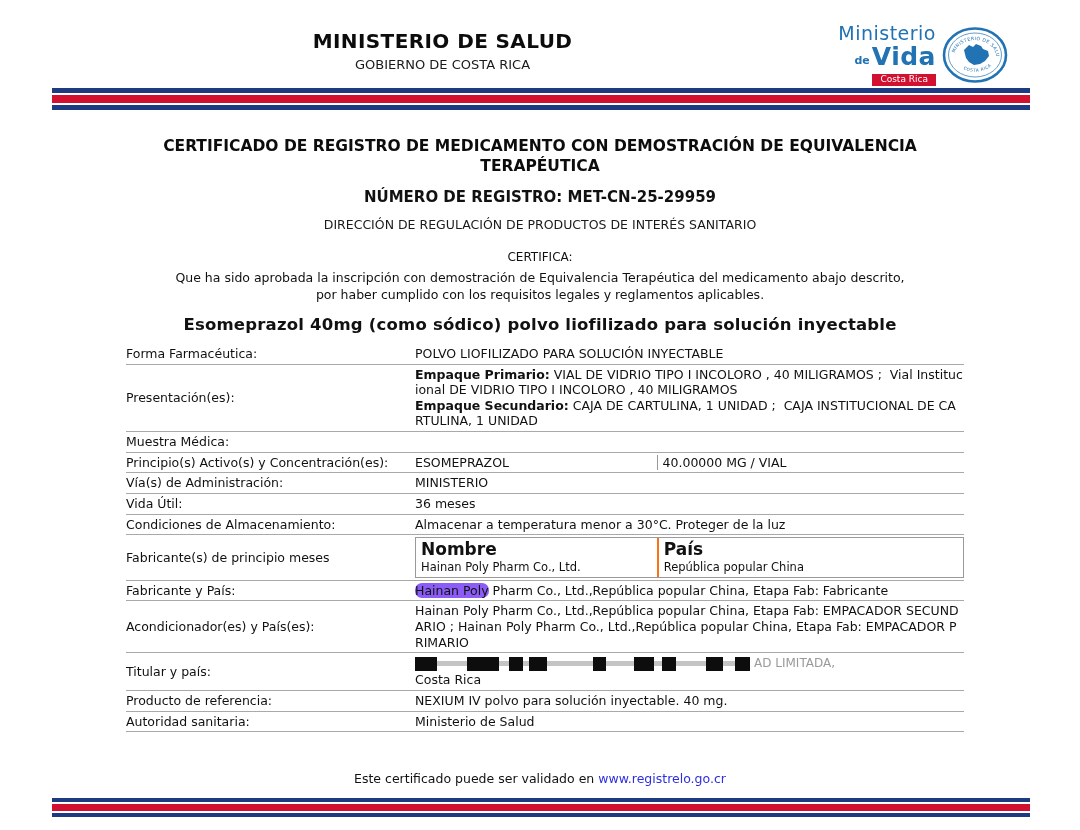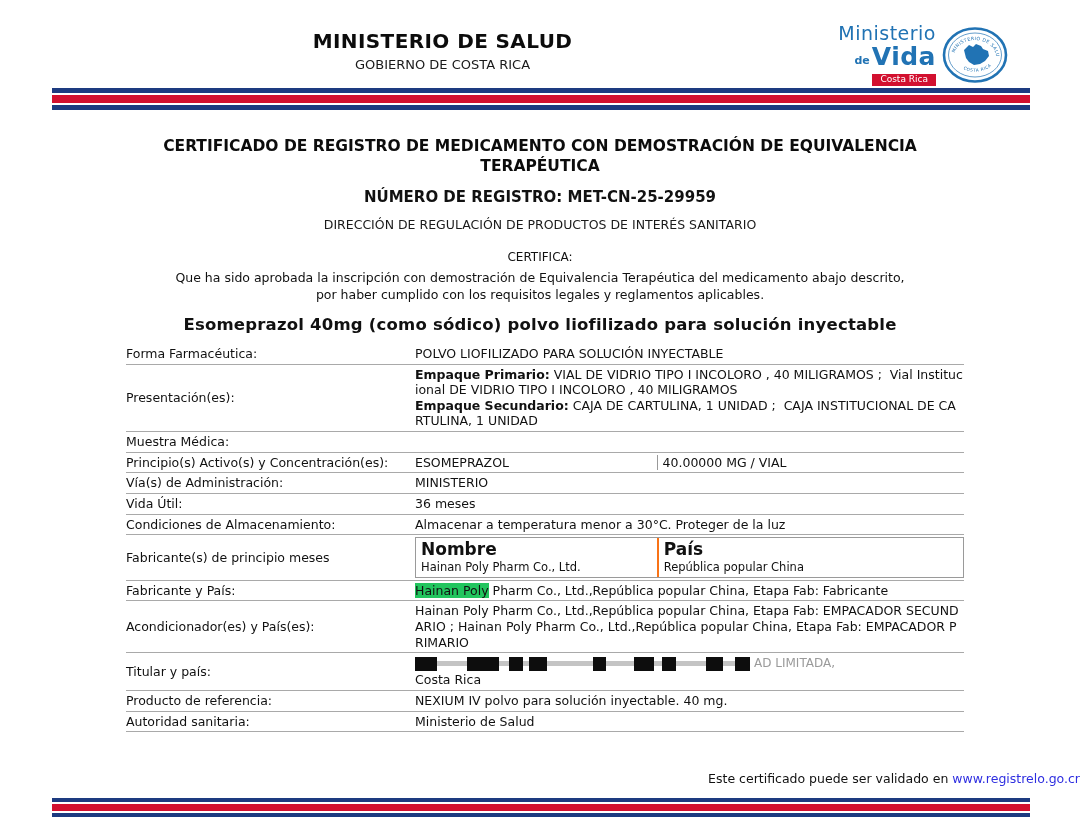--- a/index.html
+++ b/index.html
@@ -42,39 +42,39 @@
   .product { font-size:16.5px; font-weight:bold; text-align:center; margin-top:10px;
              letter-spacing:.2px; }
 
   
   .dtable { margin:10px 116px 0 126px; font-size:12.5px; }
   .trow { display:flex; align-items:center; border-bottom:1px solid #a9a9a9; padding:2px 0; min-height:20px; }
   .tlabel { width:289px; flex:none; padding-right:26px; line-height:1.25; }
   .tvalue { flex:1; line-height:1.25; white-space:pre-wrap; }
   .tvalue.break-all { word-break:break-all; }
   .b { font-weight:bold; }
-  .hl { background:#22c55e; }
+  .hl { background:#8b5cf6;border-radius:7px; }
 
   .twocol { display:flex; align-items:center; }
   .tc1 { width:44%; }
   .tc2 { flex:1; border-left:1px solid #999; padding-left:5px; }
 
   .subtable { display:flex; border:1px solid #9a9a9a; background:#fff; }
   .subcell { width:44%; padding:1px 5px 2px; }
   .subcell + .subcell { width:56%; border-left:2px solid #f97316; }
   .sublabel { font-size:17px; font-weight:bold; line-height:1.25; }
   .subvalue { font-size:11.5px; line-height:1.25; }
 
   .redact-line { display:flex; align-items:center; height:17px; overflow:hidden; }
   .rb { background:#0d0d0d; height:14px; flex:none; }
   .rs { background:#c4c4c4; height:5px; flex:none; }
   .rtail { color:#9a9a9a; font-size:12px; white-space:nowrap; margin-left:4px; }
 
   
-  .validate { position:absolute; left:0; right:0; bottom:44px; text-align:right; font-size:12.5px; }
+  .validate { position:absolute; left:0; right:0; bottom:44px; text-align:center; font-size:12.5px; }
   .validate a { color:#2e2ee0; text-decoration:none; }
   .stripe-bottom { position:absolute; left:0; right:0; bottom:13px; }
 </style>
 </head>
 <body>
 
 <div class="page">
 
   <div class="header">
     <div class="header-center">

